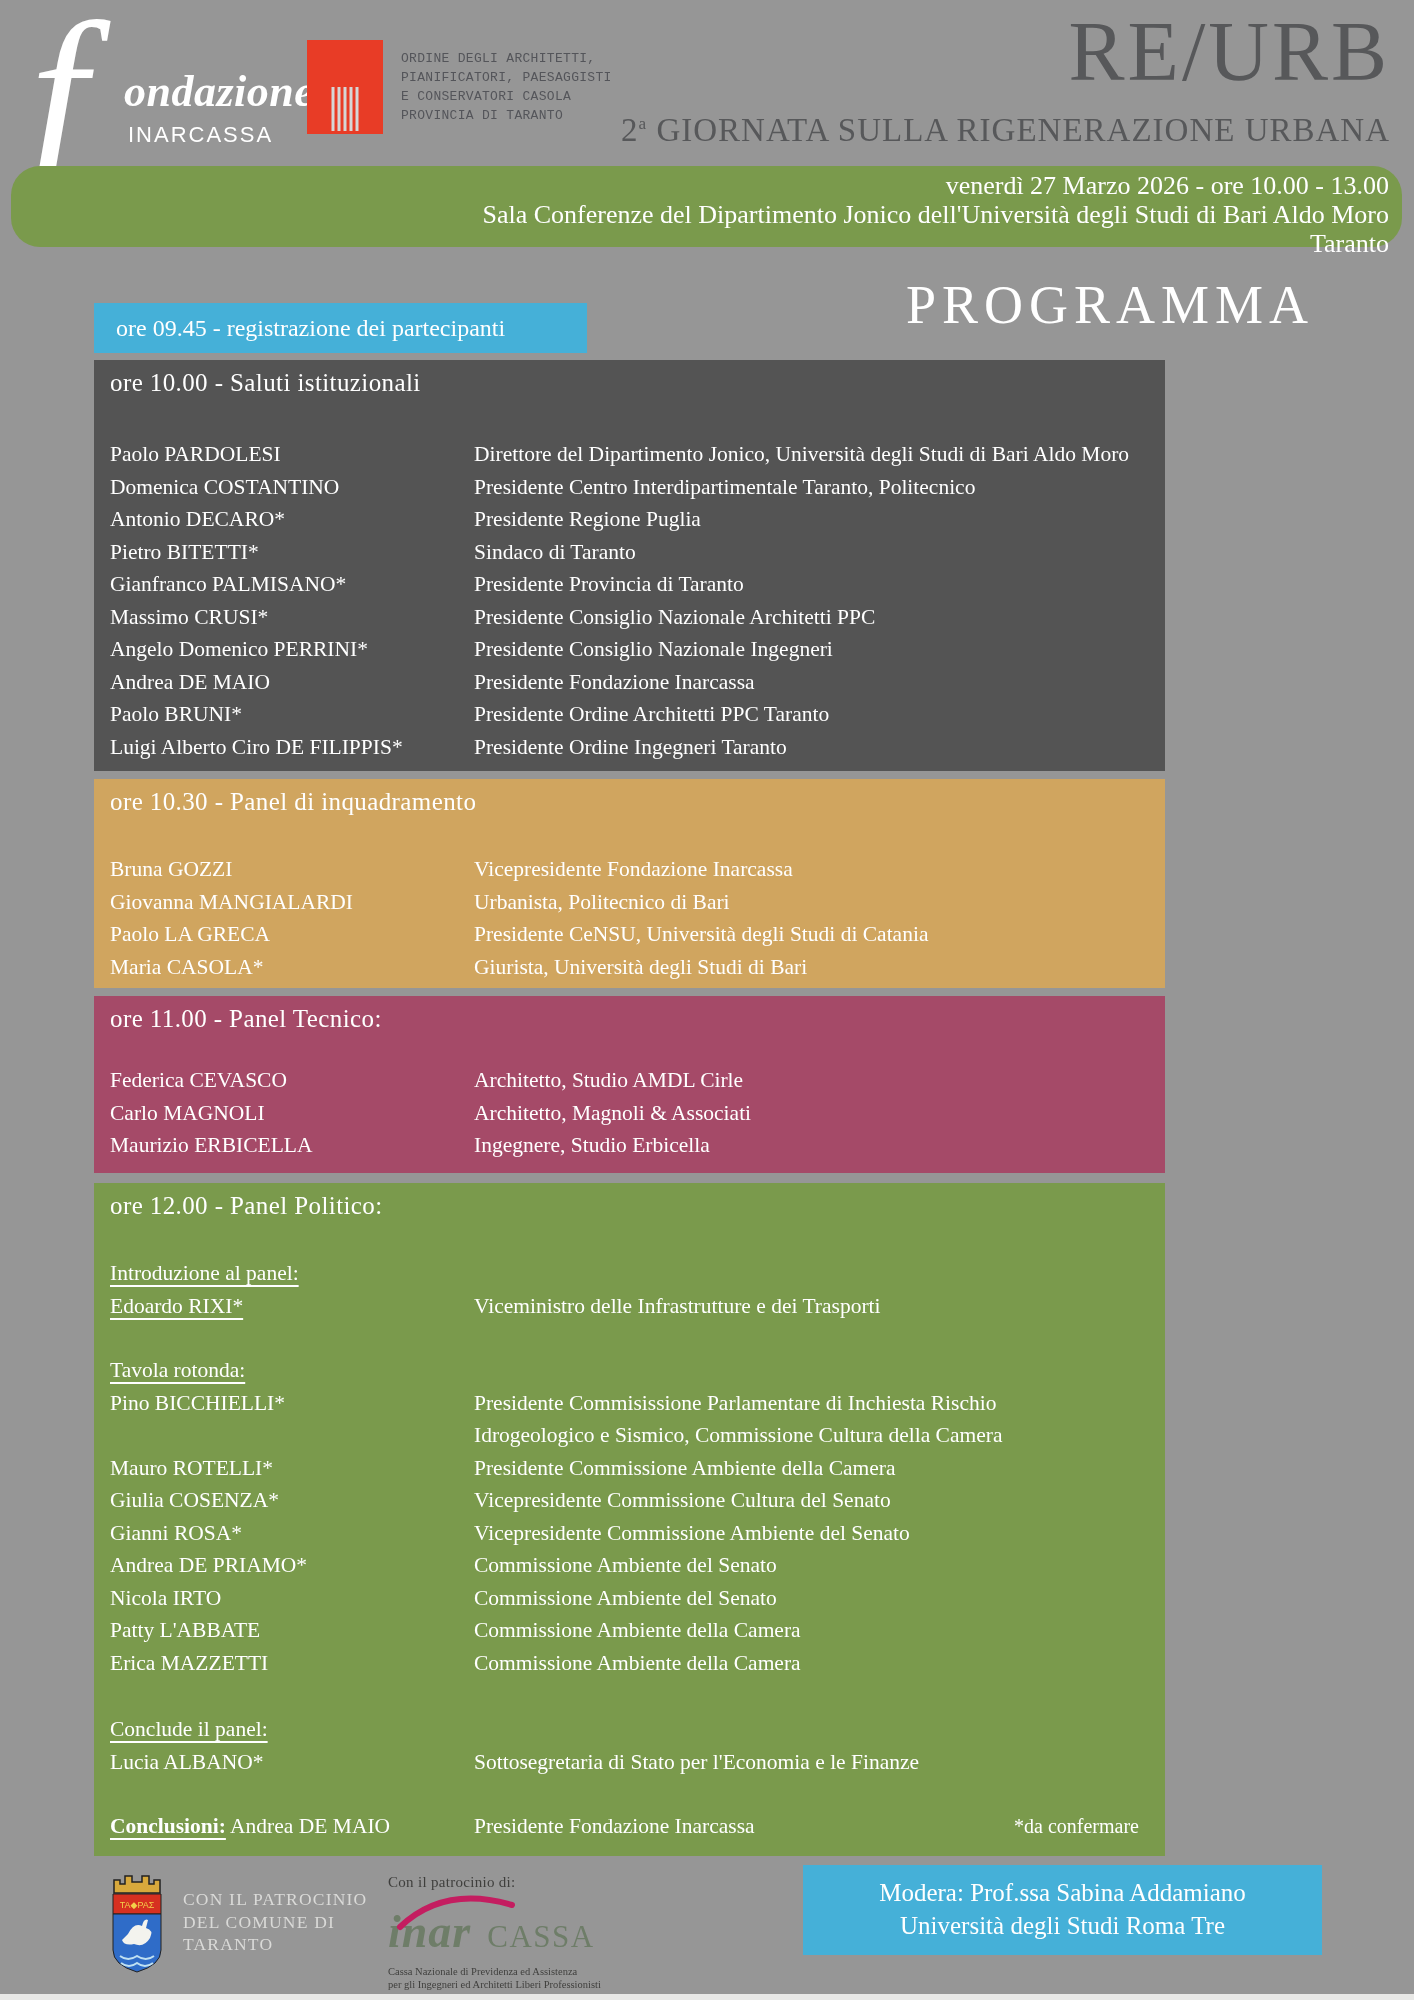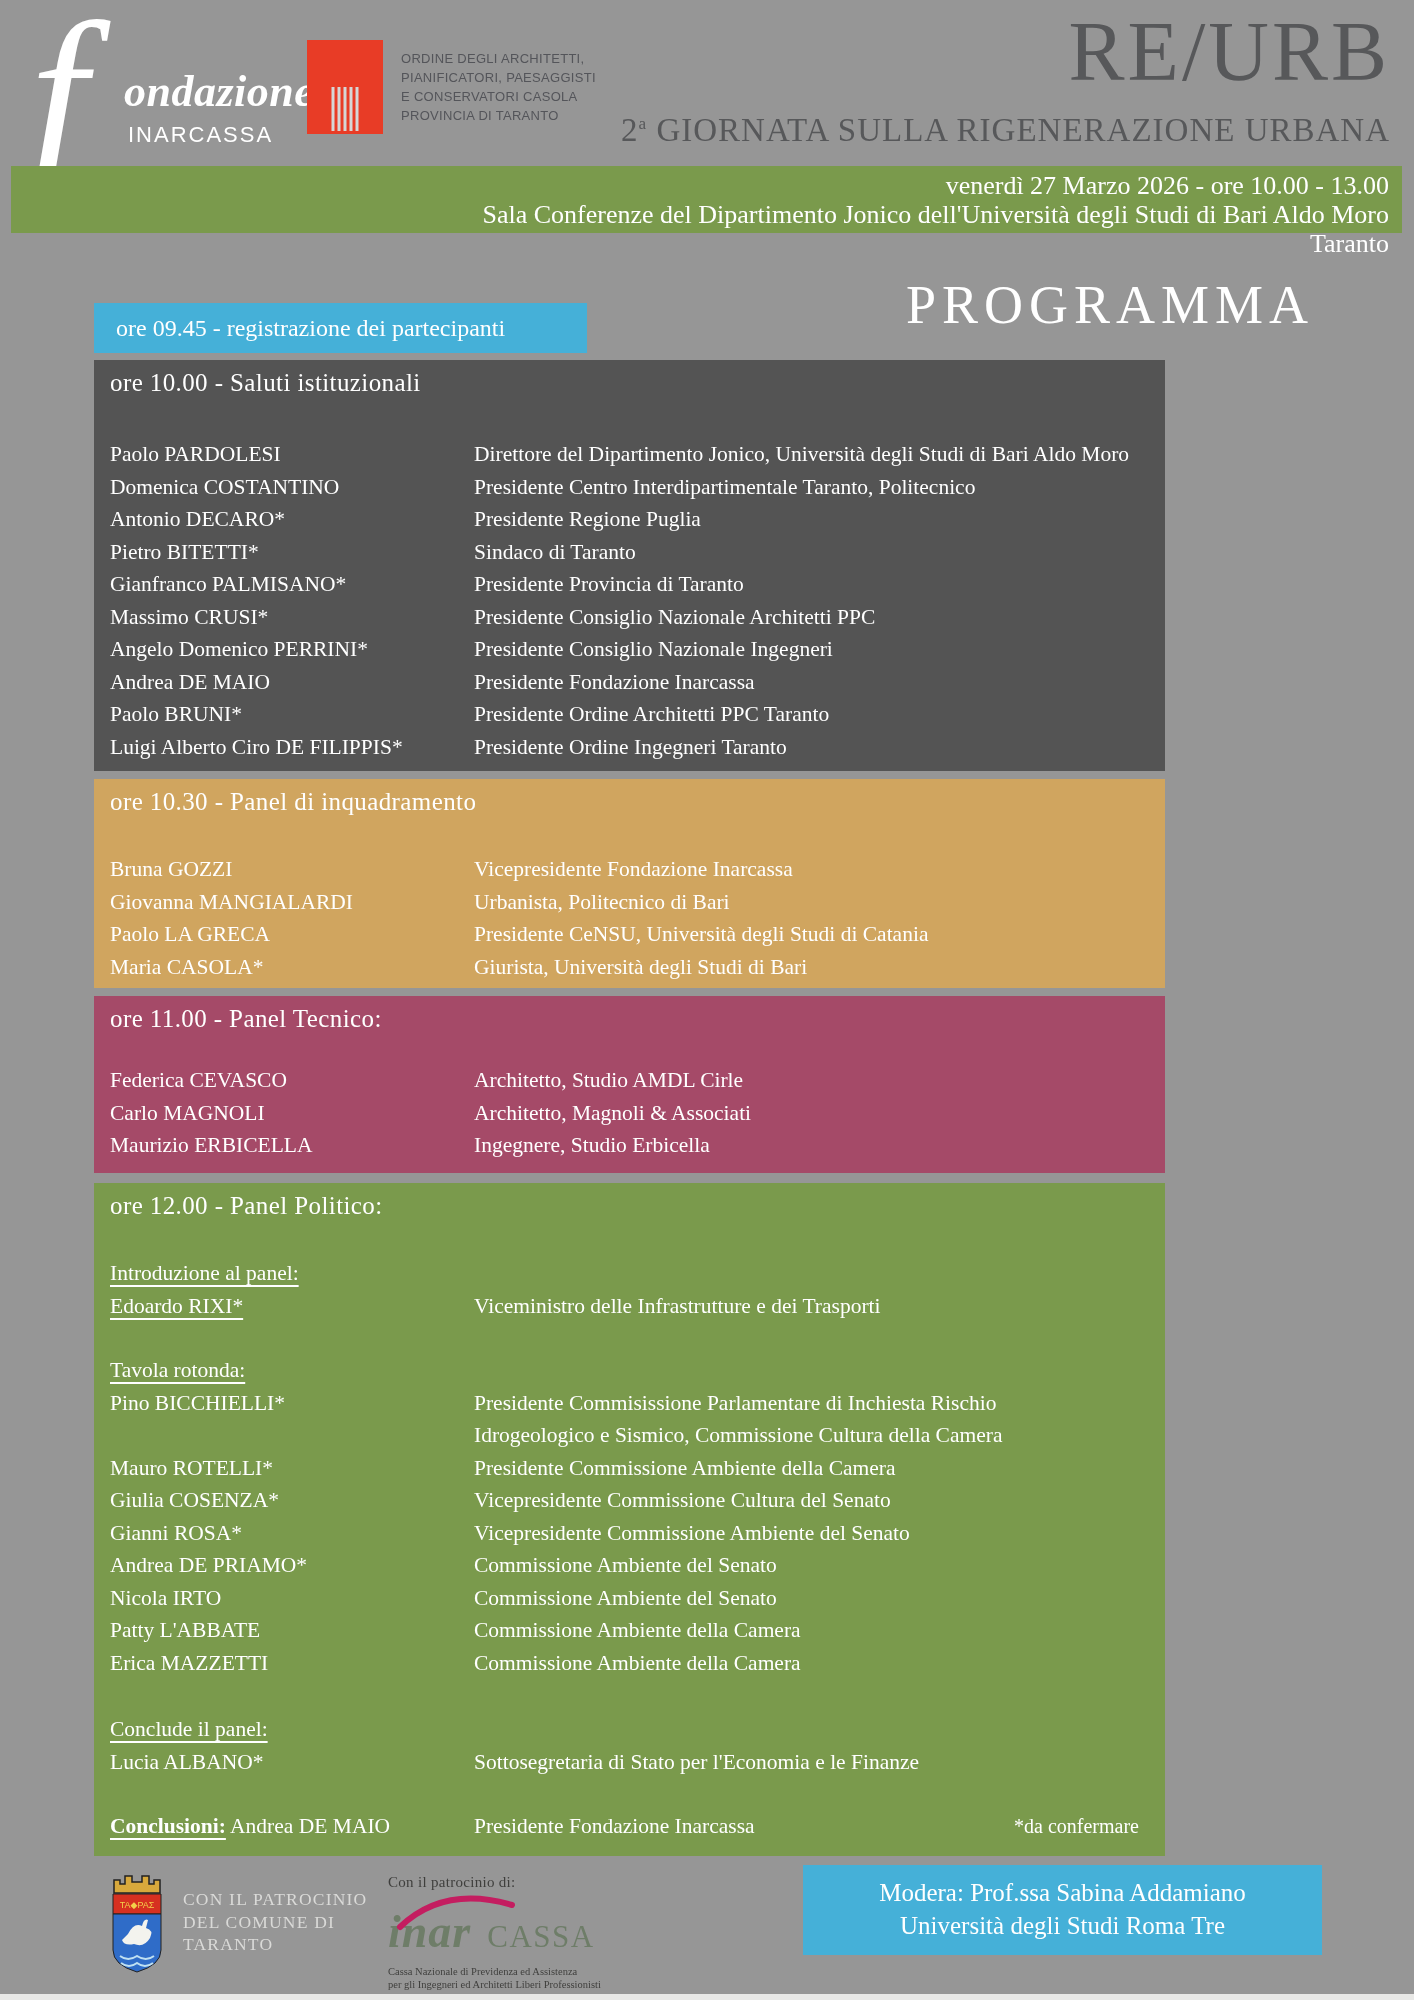--- a/index.html
+++ b/index.html
@@ -9,30 +9,30 @@
     font-family:"Liberation Serif",serif;
   }
   
   .fond{position:absolute;left:36px;top:26px;width:240px;height:170px;color:#fff;}
   .fond .fglyph{position:absolute;left:-6px;top:-34px;font:italic 400 205px "Liberation Serif",serif;line-height:1;}
   .fond .word1{position:absolute;left:88px;top:40px;font:italic 700 44px "Liberation Serif",serif;letter-spacing:0.5px;}
   .fond .word2{position:absolute;left:92px;top:96px;font:400 22px "Liberation Sans",sans-serif;letter-spacing:2px;}
   .ordine-box{position:absolute;left:307px;top:40px;width:76px;height:94px;background:#e83c26;}
   .ordine-box .bars{position:absolute;left:50%;bottom:3px;transform:translateX(-50%);display:flex;gap:3px;}
   .ordine-box .bars i{display:block;width:3px;height:44px;background:#d6d6d6;}
-  .ordine-text{position:absolute;left:401px;top:49px;font-family:Liberation Sans, sans-serif;
+  .ordine-text{position:absolute;left:401px;top:49px;font-family:Liberation Mono, monospace;
     font-size:13px;line-height:19px;color:#54555a;letter-spacing:0.3px;}
   .title-reurb{position:absolute;right:24px;top:10px;font-size:84px;line-height:1;
     color:#57585a;letter-spacing:3px;}
   .subtitle{position:absolute;right:24px;top:112px;font-size:33px;color:#57585a;letter-spacing:1px;white-space:nowrap;margin-left:16px;}
   .subtitle sup{font-size:0.52em;vertical-align:super;}
   
-  .date-band{position:absolute;left:11px;top:166px;width:1391px;height:67px;background:#7a9a4c;
+  .date-band{position:absolute;left:11px;top:166px;width:1391px;height:81px;background:#7a9a4c;
     color:#fff;text-align:right;box-sizing:border-box;padding:5px 13px 0 0;
-    font-size:26px;line-height:29px;}
+    font-size:26px;line-height:29px;border-radius:29px;}
   
   .programma{position:absolute;right:100px;top:276px;font-size:54px;color:#fff;letter-spacing:6px;line-height:1.1;}
   .badge{position:absolute;left:94px;top:303px;width:493px;height:50px;background:#45b0d8;
     color:#fff;font-size:24px;line-height:50px;box-sizing:border-box;padding-left:22px;}
   
   .session{position:absolute;left:94px;width:1071px;box-sizing:border-box;
     padding:8px 20px 0 16px;color:#fff;}
   .session h2{margin:0;font-size:25px;font-weight:400;line-height:30px;letter-spacing:0.4px;}
   .s-saluti{top:360px;height:411px;background:#545454;}
   .s-inquadramento{top:779px;height:209px;background:#d0a55f;}

